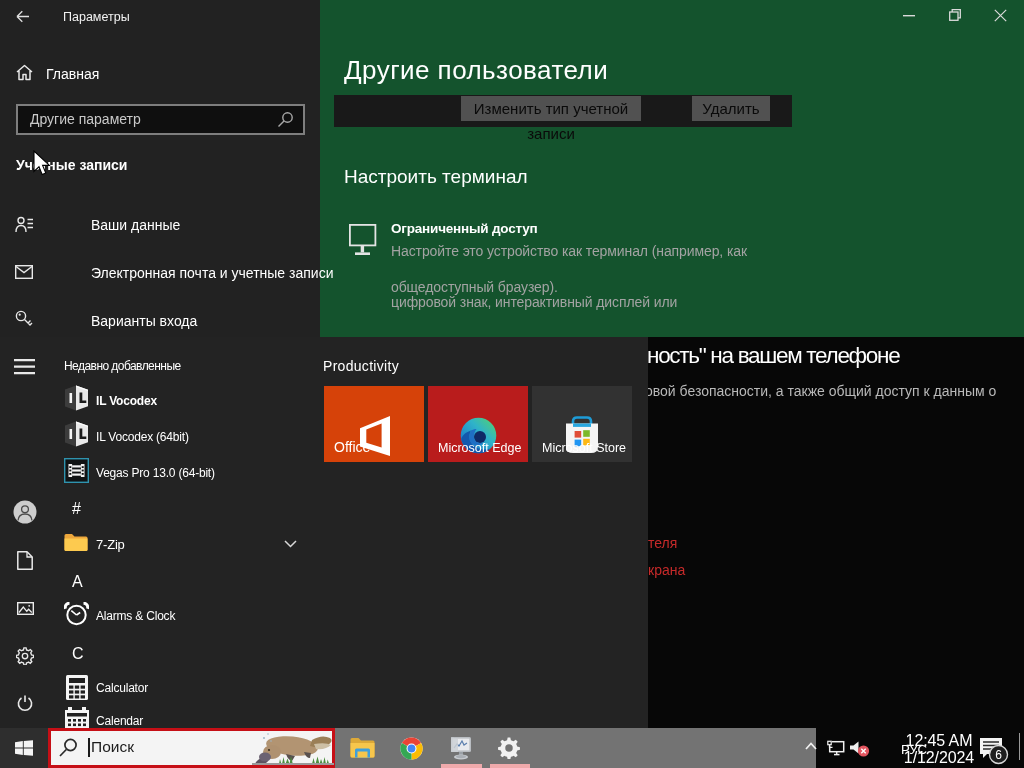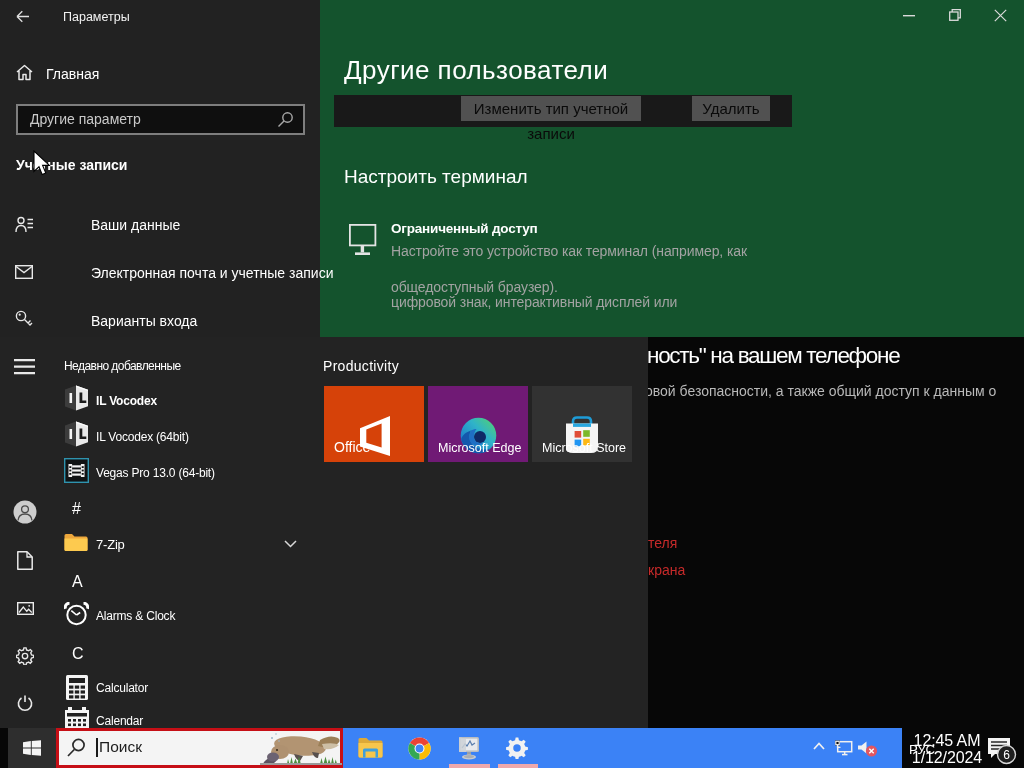--- a/index.html
+++ b/index.html
@@ -26,21 +26,21 @@
   #h2{left:344px;top:166px;font-size:19px;}
   #kioskb{left:391px;top:221px;font-size:13.5px;letter-spacing:-0.2px;font-weight:bold;}
   .kioskt{left:391px;font-size:14px;letter-spacing:-0.1px;color:#a3a3a3;white-space:nowrap;}
   
   #startmenu{left:0;top:337px;width:648px;height:391px;background:#232323;}
   .smhdr{font-size:12px;letter-spacing:-0.55px;color:#fff;white-space:nowrap;}
   .smlabel{font-size:12px;letter-spacing:-0.2px;color:#fff;white-space:nowrap;}
   .tile{width:100px;height:76px;}
   .tlabel{position:absolute;left:10px;bottom:7px;font-size:12.5px;color:#fff;white-space:nowrap;}
   
-  #taskbar{left:8px;top:728px;width:894px;height:40px;background:#3b82f6;}
+  #taskbar{left:0;top:728px;width:816px;height:40px;background:#737373;}
   #startbtn{left:0;top:0;width:48px;height:40px;background:#2e2e2e;}
   #tsearch{left:48px;top:0px;width:287px;height:40px;background:#f4f4f4;border:3px solid #c60f16;box-sizing:border-box;}
   #poisk{left:44px;top:10px;font-size:15.5px;color:#1c1c1c;}
   .pinkbar{top:36px;height:4px;background:#efa9ab;}
   #rus{font-size:13.2px;letter-spacing:-0.2px;color:#fff;margin-left:24px;}
   #clock{font-size:16px;letter-spacing:-0.1px;color:#fff;text-align:center;line-height:17px;}
 </style>
 </head>
 <body>
 
@@ -239,21 +239,21 @@
    </svg>
    <div class="abs smlabel" style="left:96px;top:377px;">Calendar</div>
 
    <div class="abs smhdr" style="left:323px;top:21px;font-size:14px;letter-spacing:0.3px;">Productivity</div>
    <div class="abs tile" style="left:324px;top:49px;background:#d64209;">
      <svg class="abs" style="left:36px;top:30px;" width="30" height="42" viewBox="0 0 30 42">
        <path fill-rule="evenodd" fill="#fff" d="M0,12.3 L30,0 L30,40 L0,30.6 Z M6.3,13.6 L21.6,7.4 L21.6,31.6 L6.3,26.7 Z"></path>
      </svg>
      <div class="tlabel" style="font-size:14px;">Office</div>
    </div>
-   <div class="abs tile" style="left:428px;top:49px;background:#701a75;">
+   <div class="abs tile" style="left:428px;top:49px;background:#b91c1c;">
      <svg class="abs" style="left:32px;top:31px;" width="37" height="37" viewBox="0 0 37 37">
        <defs>
          <linearGradient id="eg1" x1="1" y1="0" x2="0" y2="1">
            <stop offset="0" stop-color="#57d565"></stop>
             <stop offset="0.4" stop-color="#2fb3c9"></stop>
             <stop offset="1" stop-color="#1667cd"></stop>
          </linearGradient>
        </defs>
        <circle cx="18.5" cy="18.5" r="17.8" fill="url(#eg1)"></circle>
        <path d="M1.2,22 C3,30.5 10,36.3 18.5,36.3 C23,36.3 27.5,34.6 30.5,31.5 C24.5,33.5 17,32.5 12.5,27.5 C9,23.6 8.5,18 11,13.5 C6,15 2.5,18 1.2,22 Z" fill="#1458ad"></path>

